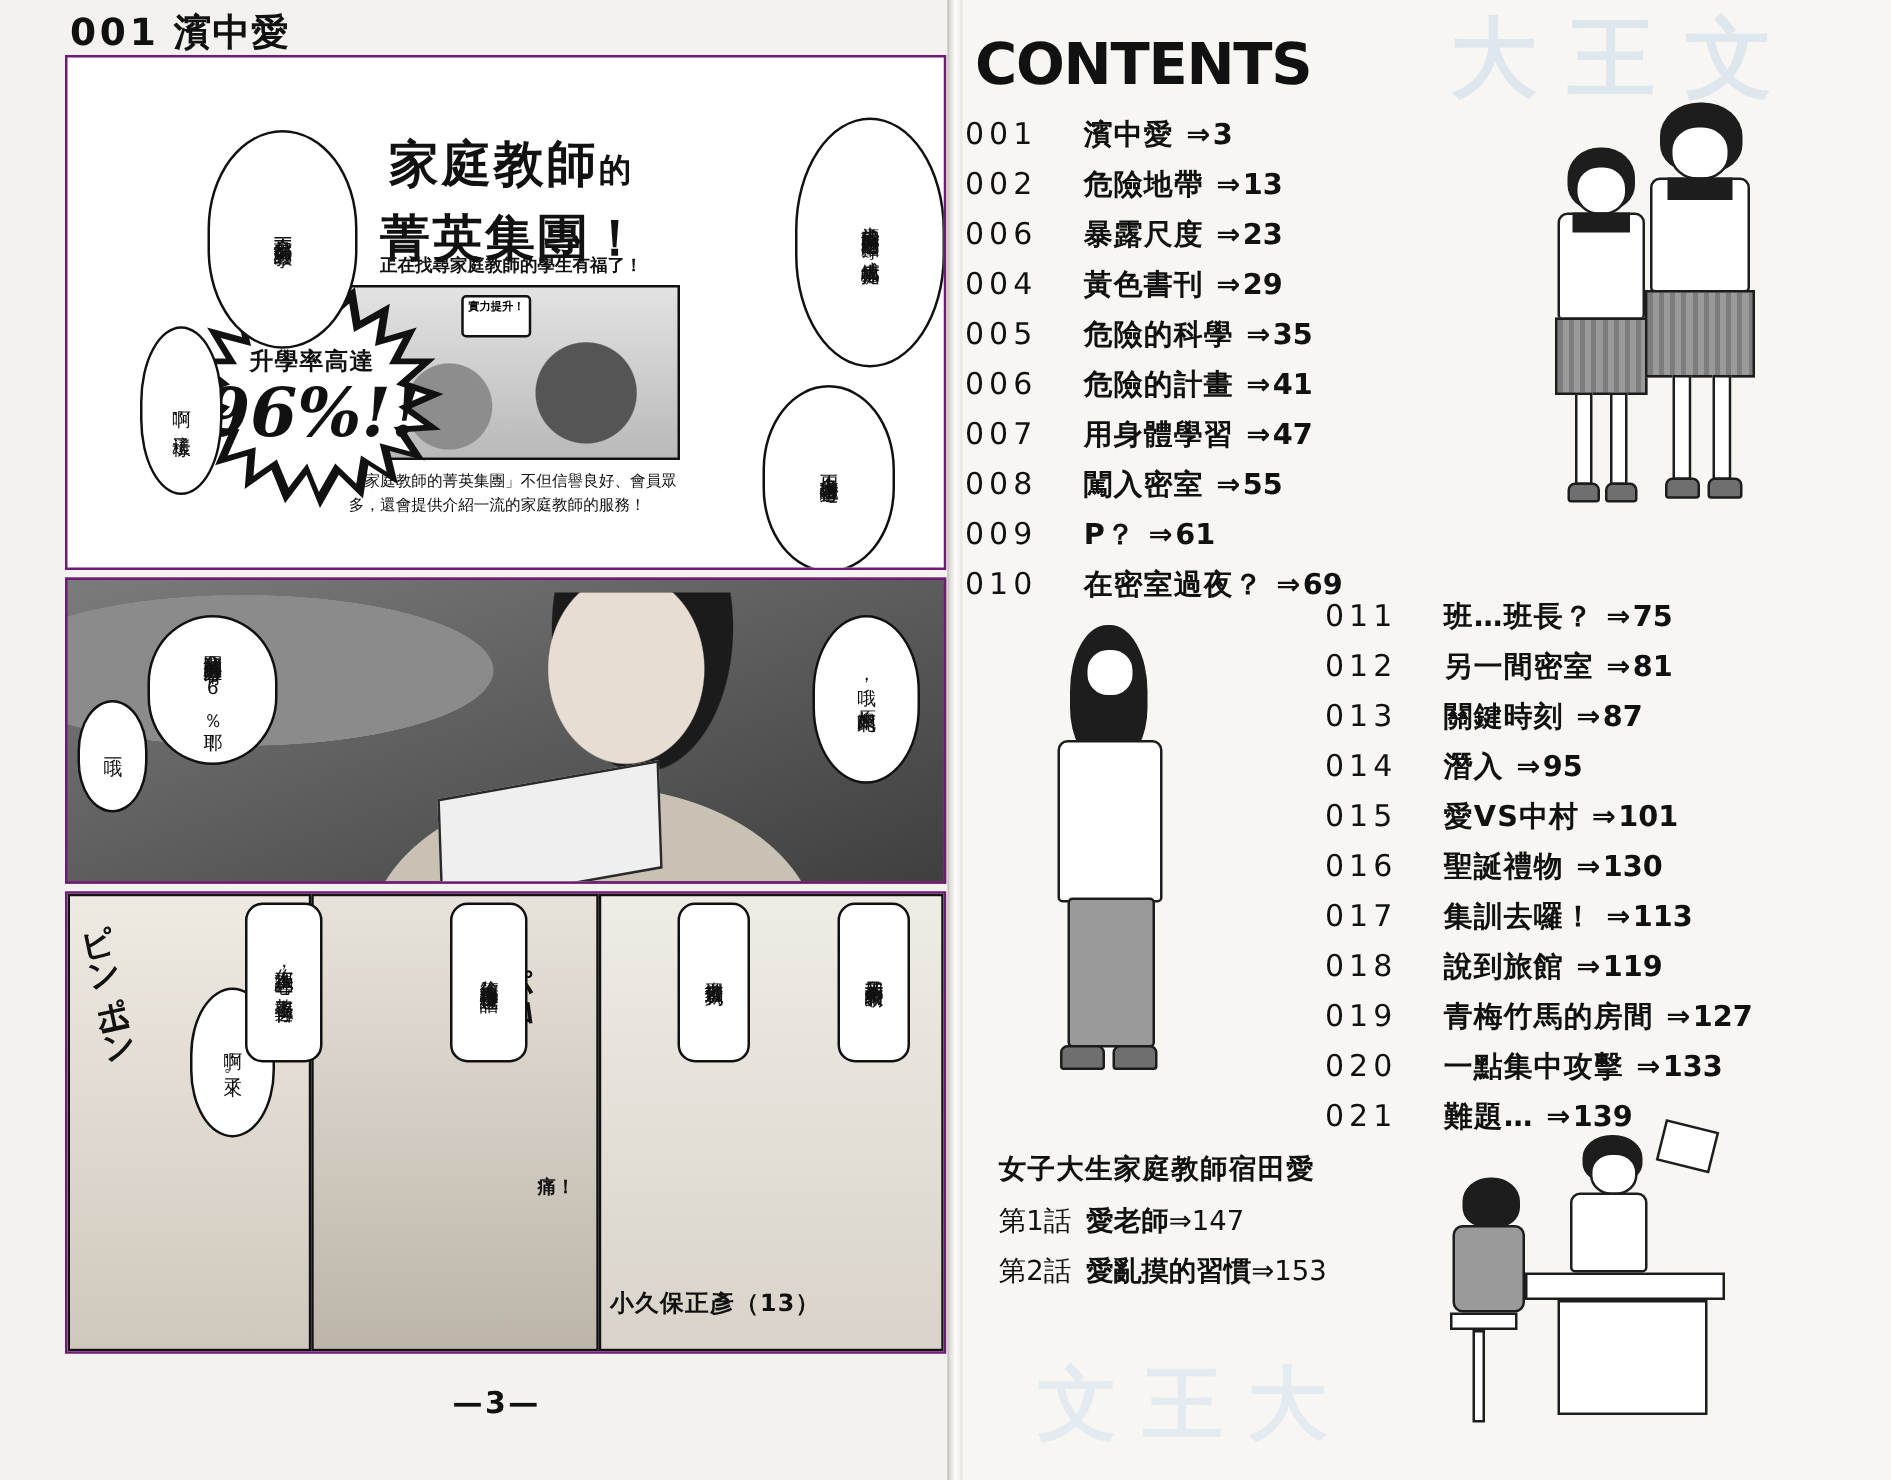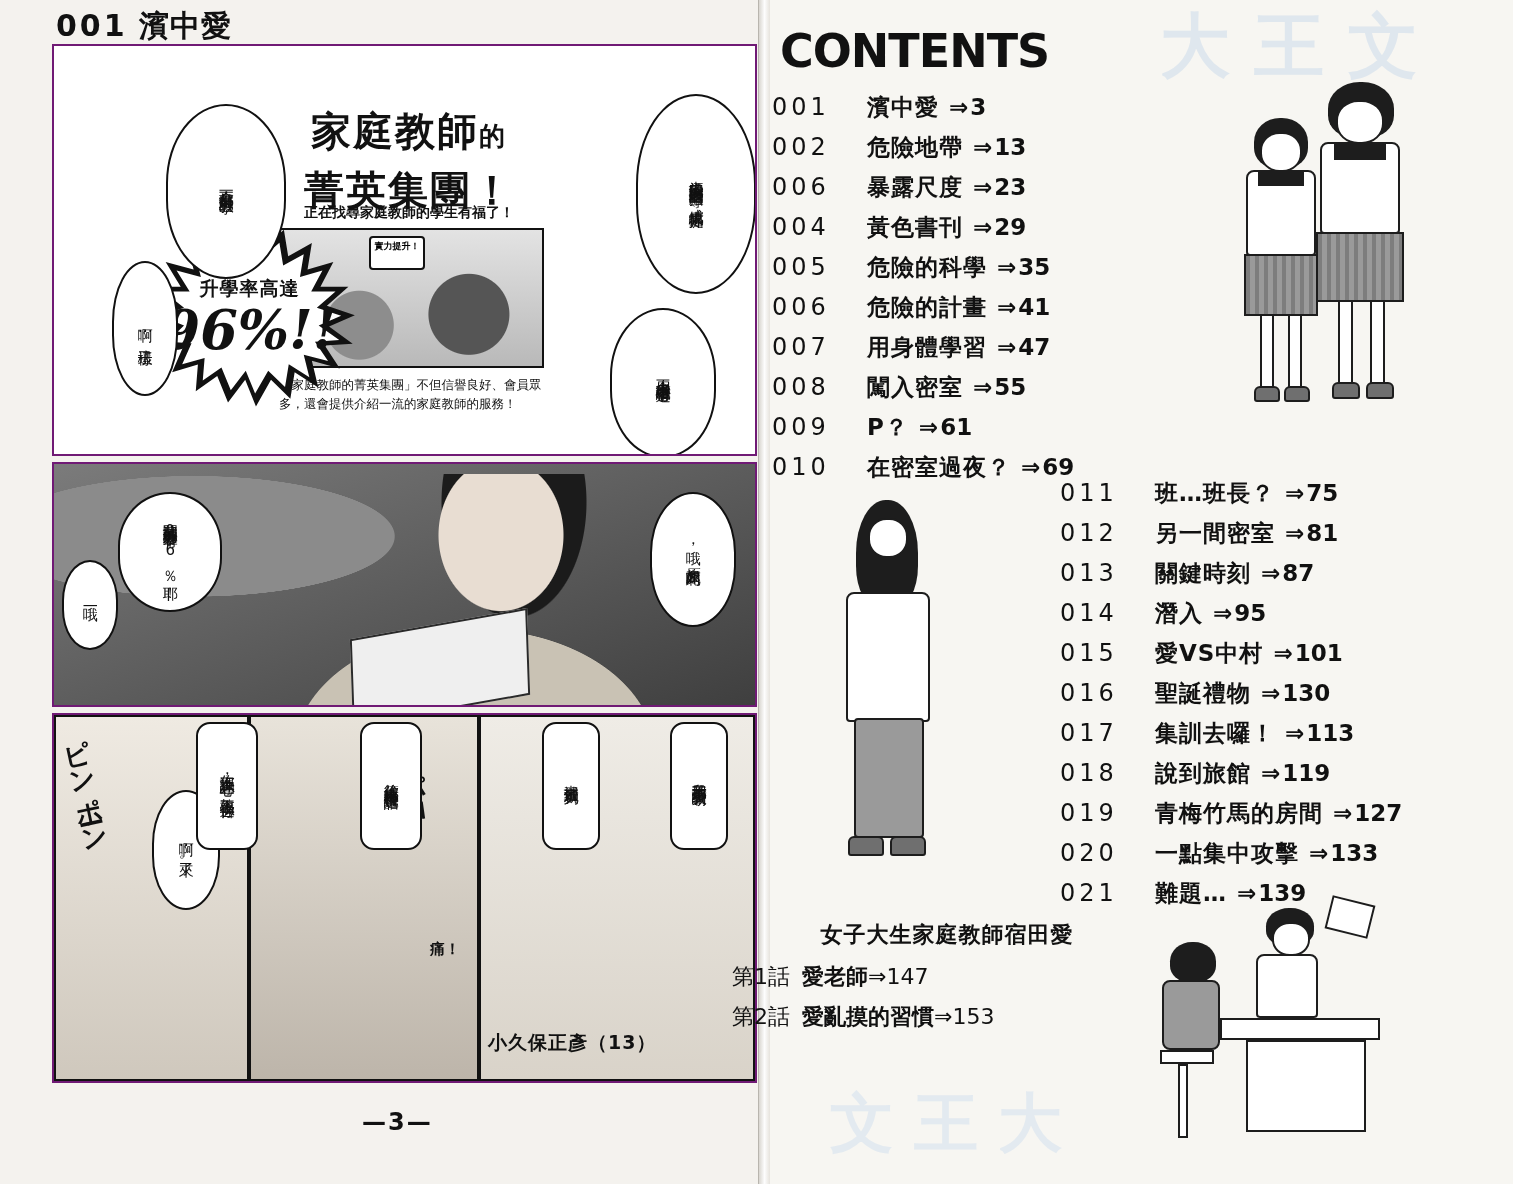--- a/index.html
+++ b/index.html
@@ -191,21 +191,21 @@
     font-size:23px; color:#111; white-space:nowrap;
   }
   .toc-row .no {
     font-family:"DejaVu Sans", sans-serif; letter-spacing:4px;
     font-size:24px; width:95px; flex:0 0 auto;
   }
   .toc-row .ttl { font-weight:bold; letter-spacing:1px; }
   .toc-row .arr { margin:0 2px 0 10px; font-weight:bold; }
   .toc-row .pg { font-weight:bold; letter-spacing:0px; }
 
-  .extra-block { position:absolute; left:732px; top:920px; width:430px;text-align:center; }
+  .extra-block { position:absolute; left:799px; top:920px; width:430px; }
   .extra-head {
     font-size:22px; font-weight:bold; color:#111; letter-spacing:1px;
     margin-bottom:12px; font-family:"DejaVu Serif", serif;
   }
   .extra-row {
     display:flex; align-items:baseline; font-size:22px; margin-bottom:10px;
     white-space:nowrap; color:#111;
   }
   .extra-row .ep { font-weight:normal; margin-right:12px; }
   .extra-row .et { font-weight:bold; }

